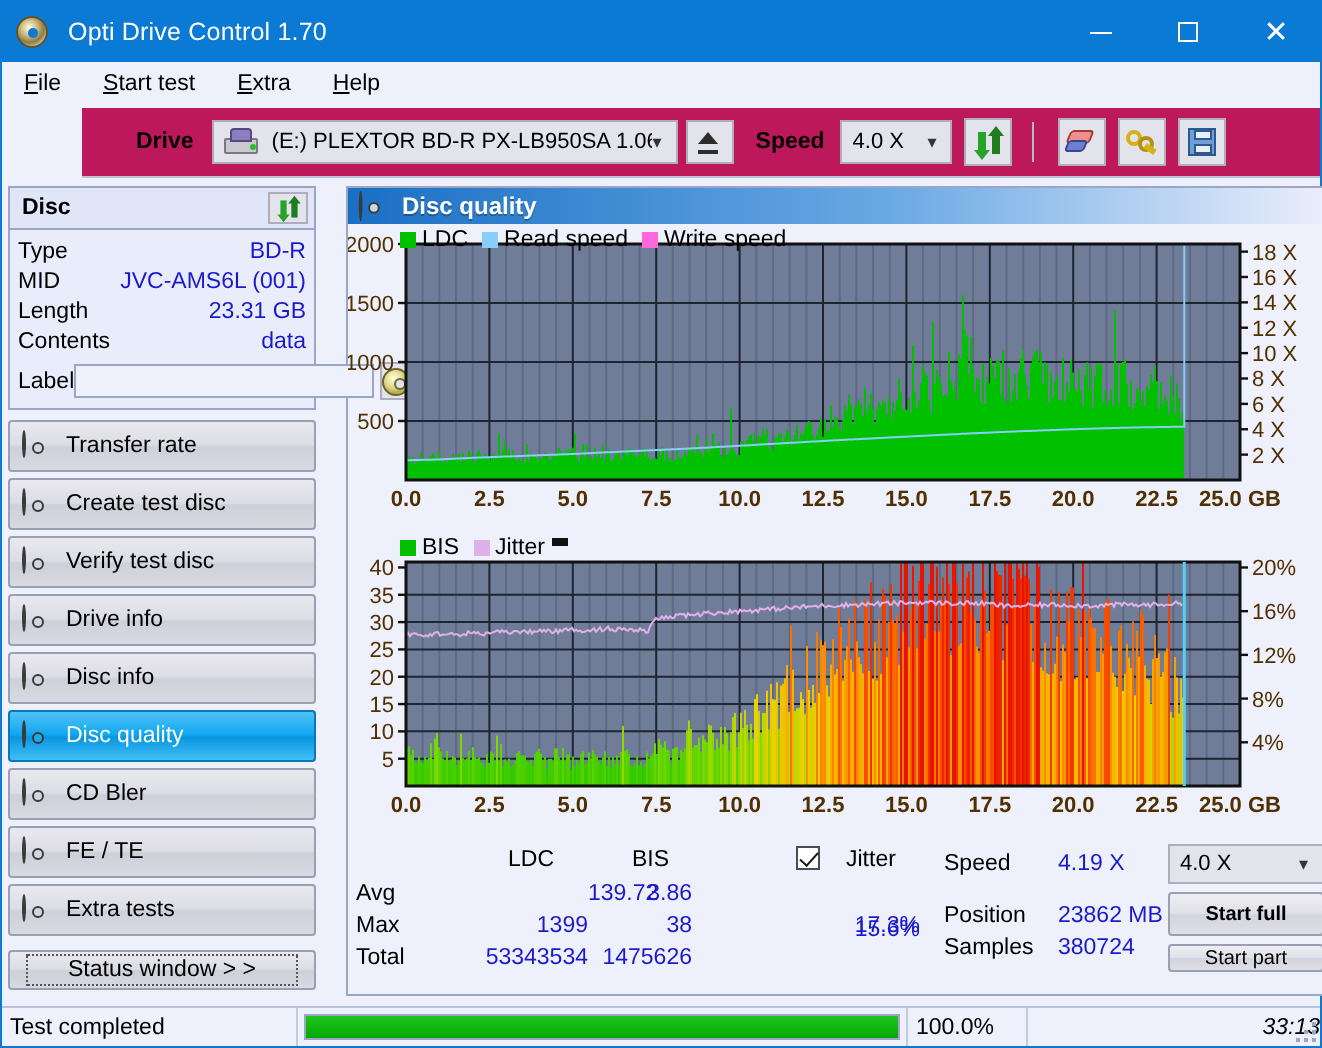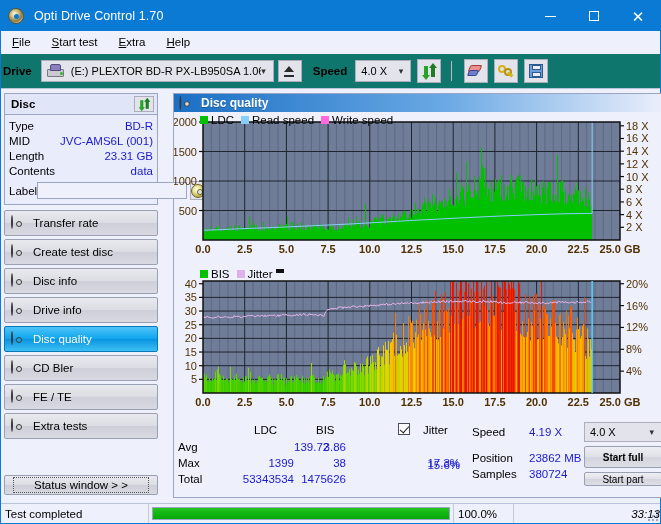--- a/index.html
+++ b/index.html
@@ -39,22 +39,22 @@
   .glyph-max{display:block;width:10px;height:10px;border:1px solid #fff;box-sizing:border-box;}
   .glyph-close{font-size:15px;line-height:15px;font-family:"Liberation Sans",sans-serif;}
 
   
   .menubar{height:22px;background:#eef0fc;display:flex;align-items:center;padding-left:9px;
            border-bottom:1px solid #eef0fc;}
   .menuitem{font-size:11.5px;color:#000;padding:2px 10px 2px 2px;margin-right:9px;cursor:default;}
   .menuitem u{text-decoration:underline;}
 
   
-  .toolbar{height:34px;background:#0f766e;display:flex;align-items:center;padding-left:2px;
-           border-bottom:1px solid #b8c2d8;}
+  .toolbar{height:34px;background:#be185d;display:flex;align-items:center;padding-left:27px;
+           border-bottom:1px solid #b8c2d8;margin-left:40px;}
   .tb-label{font-size:11.5px;font-weight:bold;margin-right:9px;}
   .combo{
     height:22px;background:#e3e3ec;border:1px solid #adadbb;box-sizing:border-box;
     display:flex;align-items:center;font-size:11px;position:relative;
   }
   .combo .chev{margin-left:auto;margin-right:7px;font-size:9px;color:#333;}
   .drive-combo{width:233px;}
   .drive-ico{width:18px;height:14px;margin:0 4px 0 5px;position:relative;flex:none;}
   .drive-ico .body{position:absolute;left:0;top:5px;width:17px;height:8px;background:#c9c9cf;border:1px solid #7a7a86;box-sizing:border-box;border-radius:1px;}
   .drive-ico .top{position:absolute;left:3px;top:0px;width:11px;height:7px;background:#8b7fbe;border:1px solid #55497f;box-sizing:border-box;border-radius:2px 2px 0 0;}
@@ -336,25 +336,29 @@
         <div class="navbtn">
           <span class="ico-cd"><i class="ring"></i><i class="hole"></i></span>
           <span class="navtext">Transfer rate</span>
         </div>
         <div class="navbtn">
           <span class="ico-cd"><i class="ring"></i><i class="hole"></i></span>
           <span class="navtext">Create test disc</span>
         </div>
         <div class="navbtn">
           <span class="ico-cd"><i class="ring"></i><i class="hole"></i></span>
-          <span class="navtext">Disc info</span>
+          <span class="navtext">Verify test disc</span>
         </div>
         <div class="navbtn">
           <span class="ico-cd"><i class="ring"></i><i class="hole"></i></span>
           <span class="navtext">Drive info</span>
+        </div>
+        <div class="navbtn">
+          <span class="ico-cd"><i class="ring"></i><i class="hole"></i></span>
+          <span class="navtext">Disc info</span>
         </div>
         <div class="navbtn active">
           <span class="ico-cd"><i class="ring"></i><i class="hole"></i></span>
           <span class="navtext">Disc quality</span>
         </div>
         <div class="navbtn">
           <span class="ico-cd"><i class="ring"></i><i class="hole"></i></span>
           <span class="navtext">CD Bler</span>
         </div>
         <div class="navbtn">

